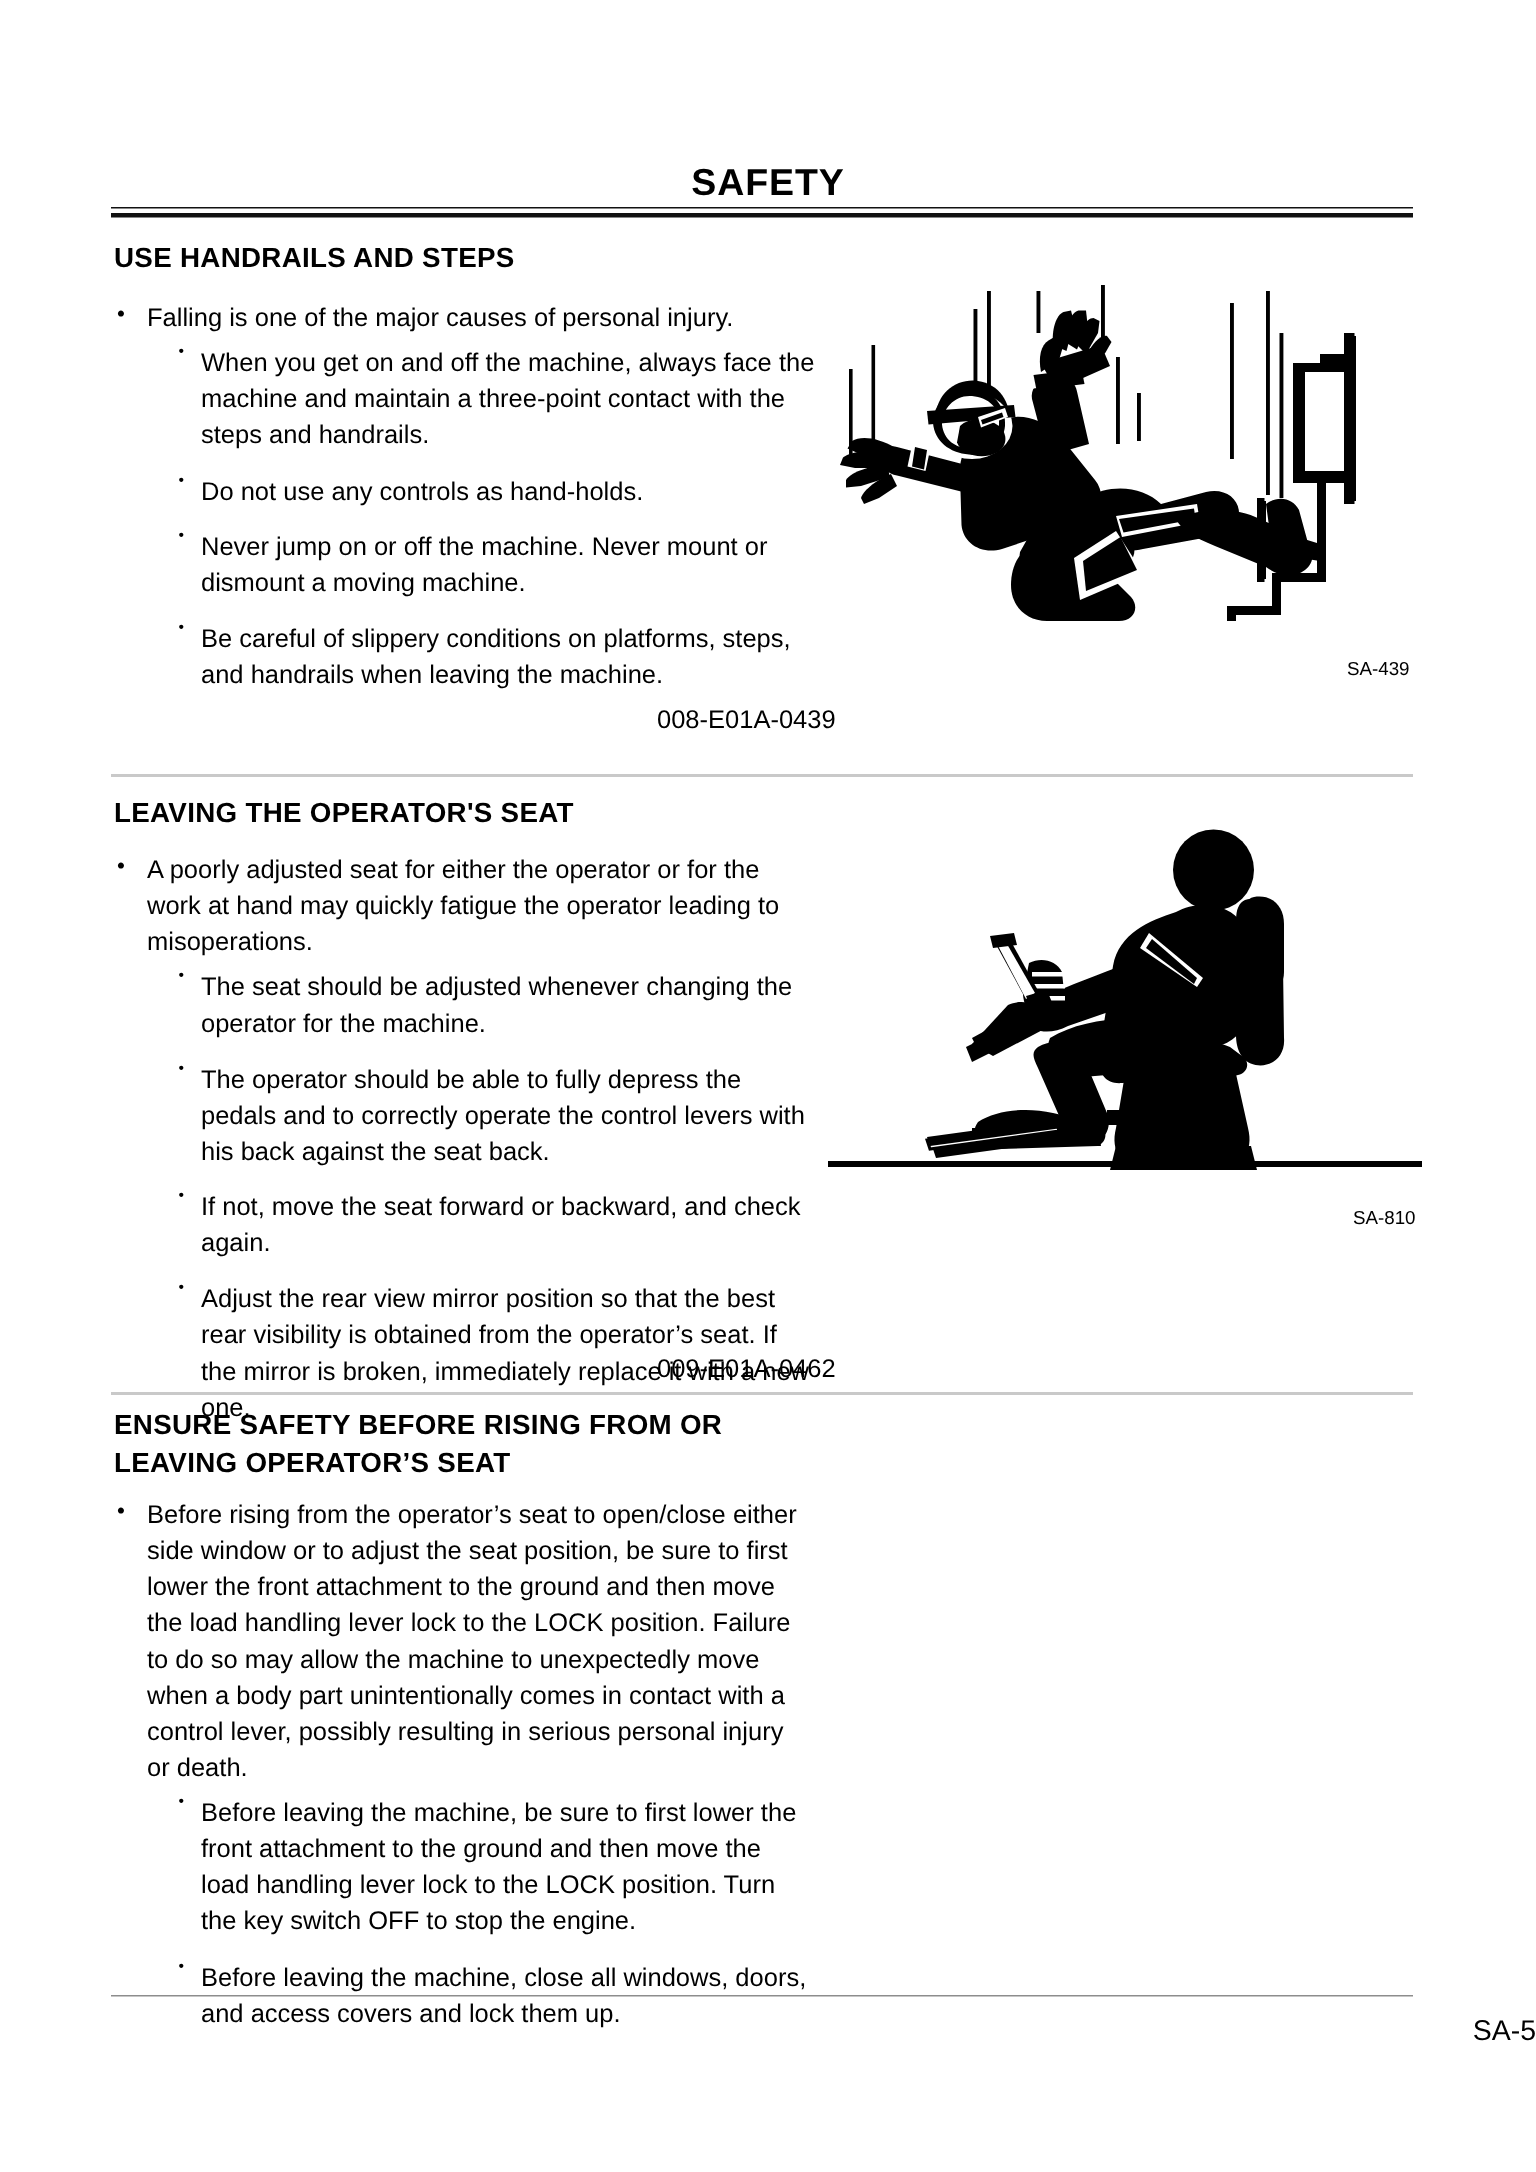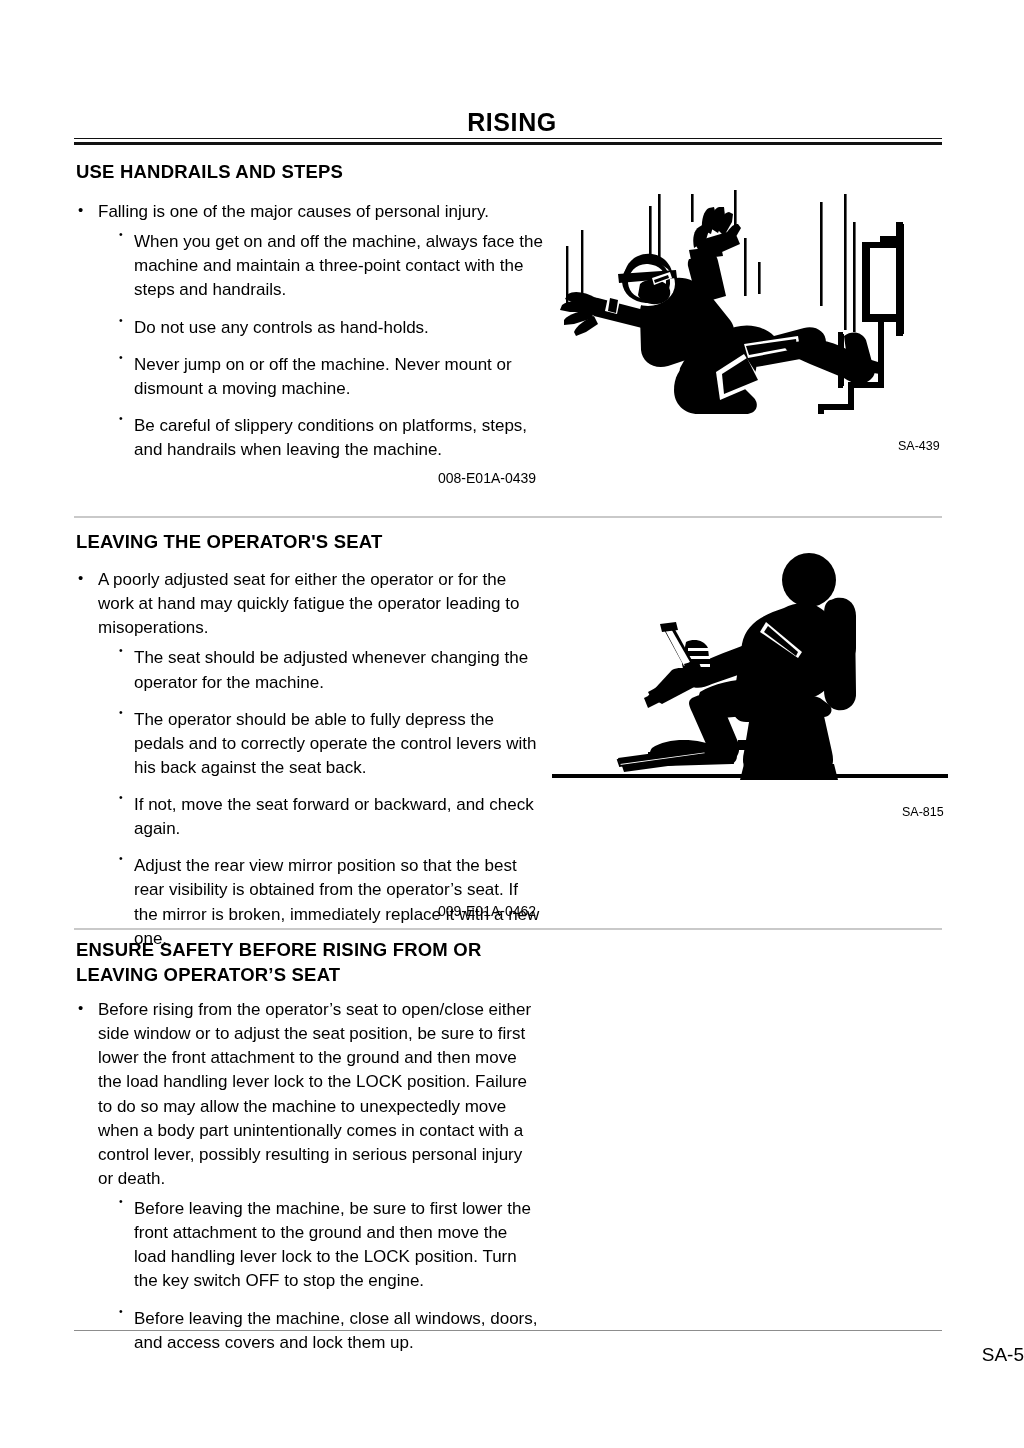--- a/index.html
+++ b/index.html
@@ -137,21 +137,21 @@
     position: absolute;
     left: 3px;
     top: -3px;
     font-size: 10.5px;
   }
   .sub-wrap-tight { margin-left: 18px; margin-top: 6px; }
 
   
   .ref-code {
     position: absolute;
-    font-size: 14px;
+    font-size: 17px;
   }
   .ref-1 { left: 438px; top: 470px; }
   .ref-2 { left: 438px; top: 903px; }
   .sa-label {
     position: absolute;
     font-size: 12.5px;
   }
   .sa-1 { left: 898px; top: 439px; }
   .sa-2 { left: 902px; top: 805px; }
 
@@ -171,21 +171,21 @@
     width: 396px;
     height: 232px;
   }
   .illus svg { display: block; }
 </style>
 </head>
 <body>
 
 <div class="page">
 
-  <div class="header-title">RISING</div>
+  <div class="header-title">SAFETY</div>
   <div class="header-rule header-rule-thin"></div>
   <div class="header-rule header-rule-gap"></div>
   <div class="header-rule header-rule-thick"></div>
 
   <div class="sec-heading h-sec1">USE HANDRAILS AND STEPS</div>
 
   <div class="body-block b-sec1">
     <ul class="lvl1">
       <li>
         <span>Falling is one of the major causes of personal injury.</span>
@@ -397,21 +397,21 @@
 
         <path d="M66 208 L152 196 L154 202 L68 214 Z" fill="#fff" stroke="#000" stroke-width="2"></path>
         <path d="M66 206 L154 194 L156 200 L68 212 Z"></path>
         <path d="M70 214 L158 202 L160 208 L72 220 Z"></path>
 
         <rect x="0" y="222" width="396" height="4"></rect>
       </g>
     </svg>
   </div>
 
-  <div class="sa-label sa-2">SA-815</div>
+  <div class="sa-label sa-2">SA-810</div>
   <div class="ref-code ref-2">009-E01A-0462</div>
 
   <div class="divider divider-sec3"></div>
 
   <div class="sec-heading h-sec3">ENSURE SAFETY BEFORE RISING FROM OR LEAVING OPERATOR’S SEAT</div>
 
   <div class="body-block b-sec3">
     <ul class="lvl1">
       <li>
         <span>Before rising from the operator’s seat to open/close either side window or to adjust the seat position, be sure to first lower the front attachment to the ground and then move the load handling lever lock to the LOCK position. Failure to do so may allow the machine to unexpectedly move when a body part unintentionally comes in contact with a control lever, possibly resulting in serious personal injury or death.</span>

